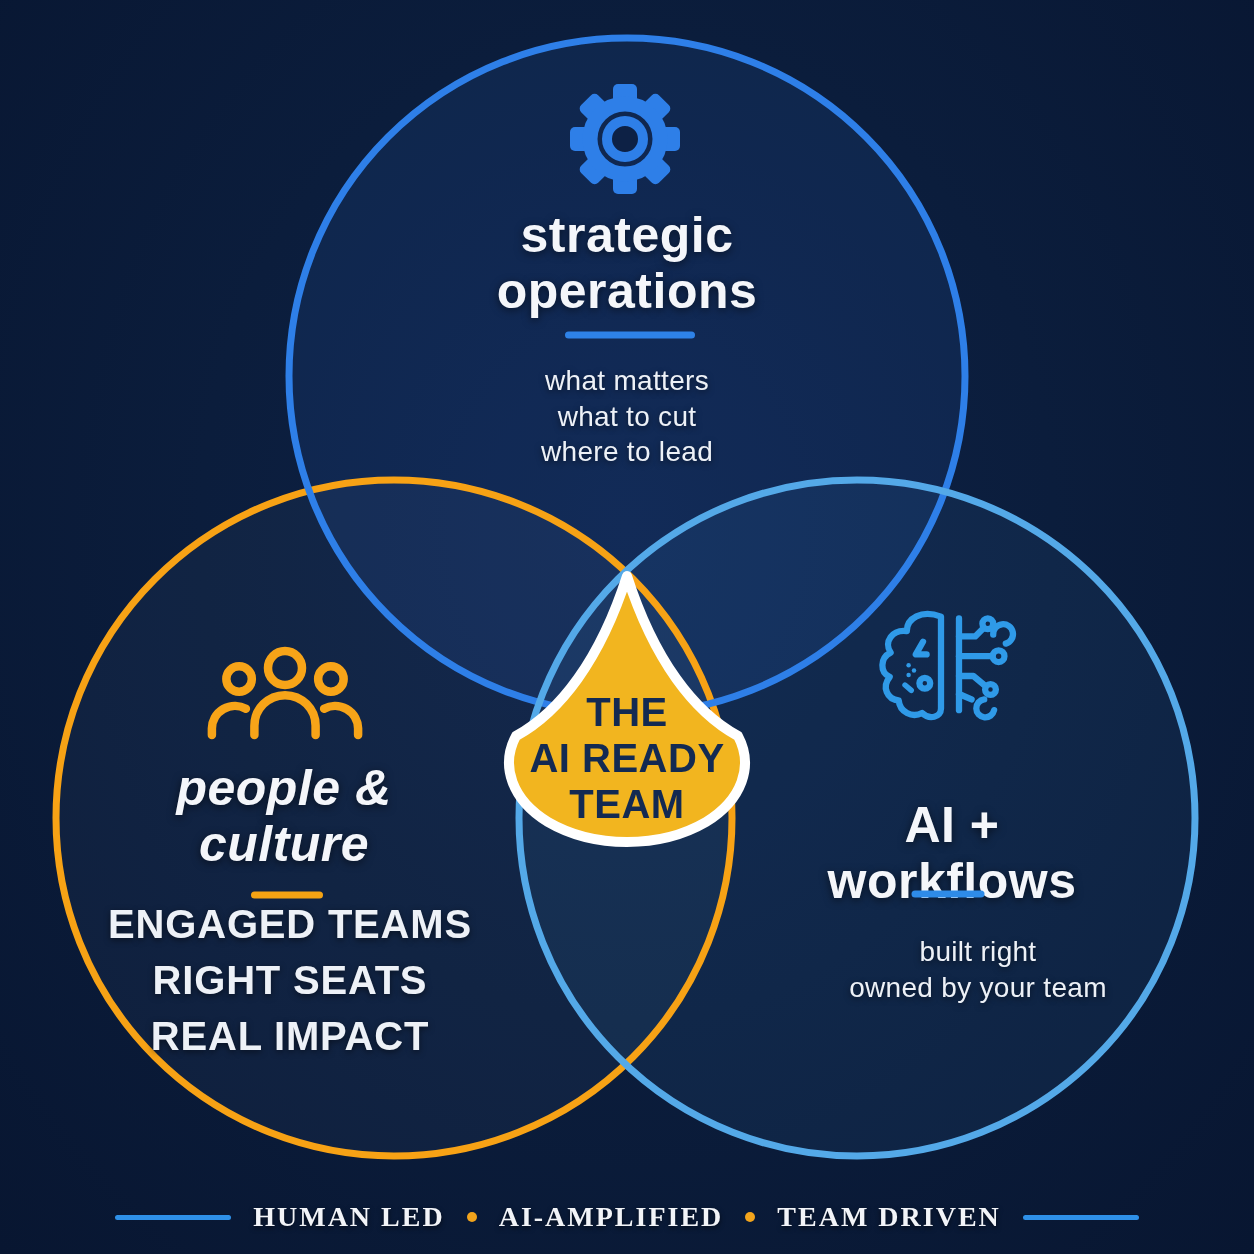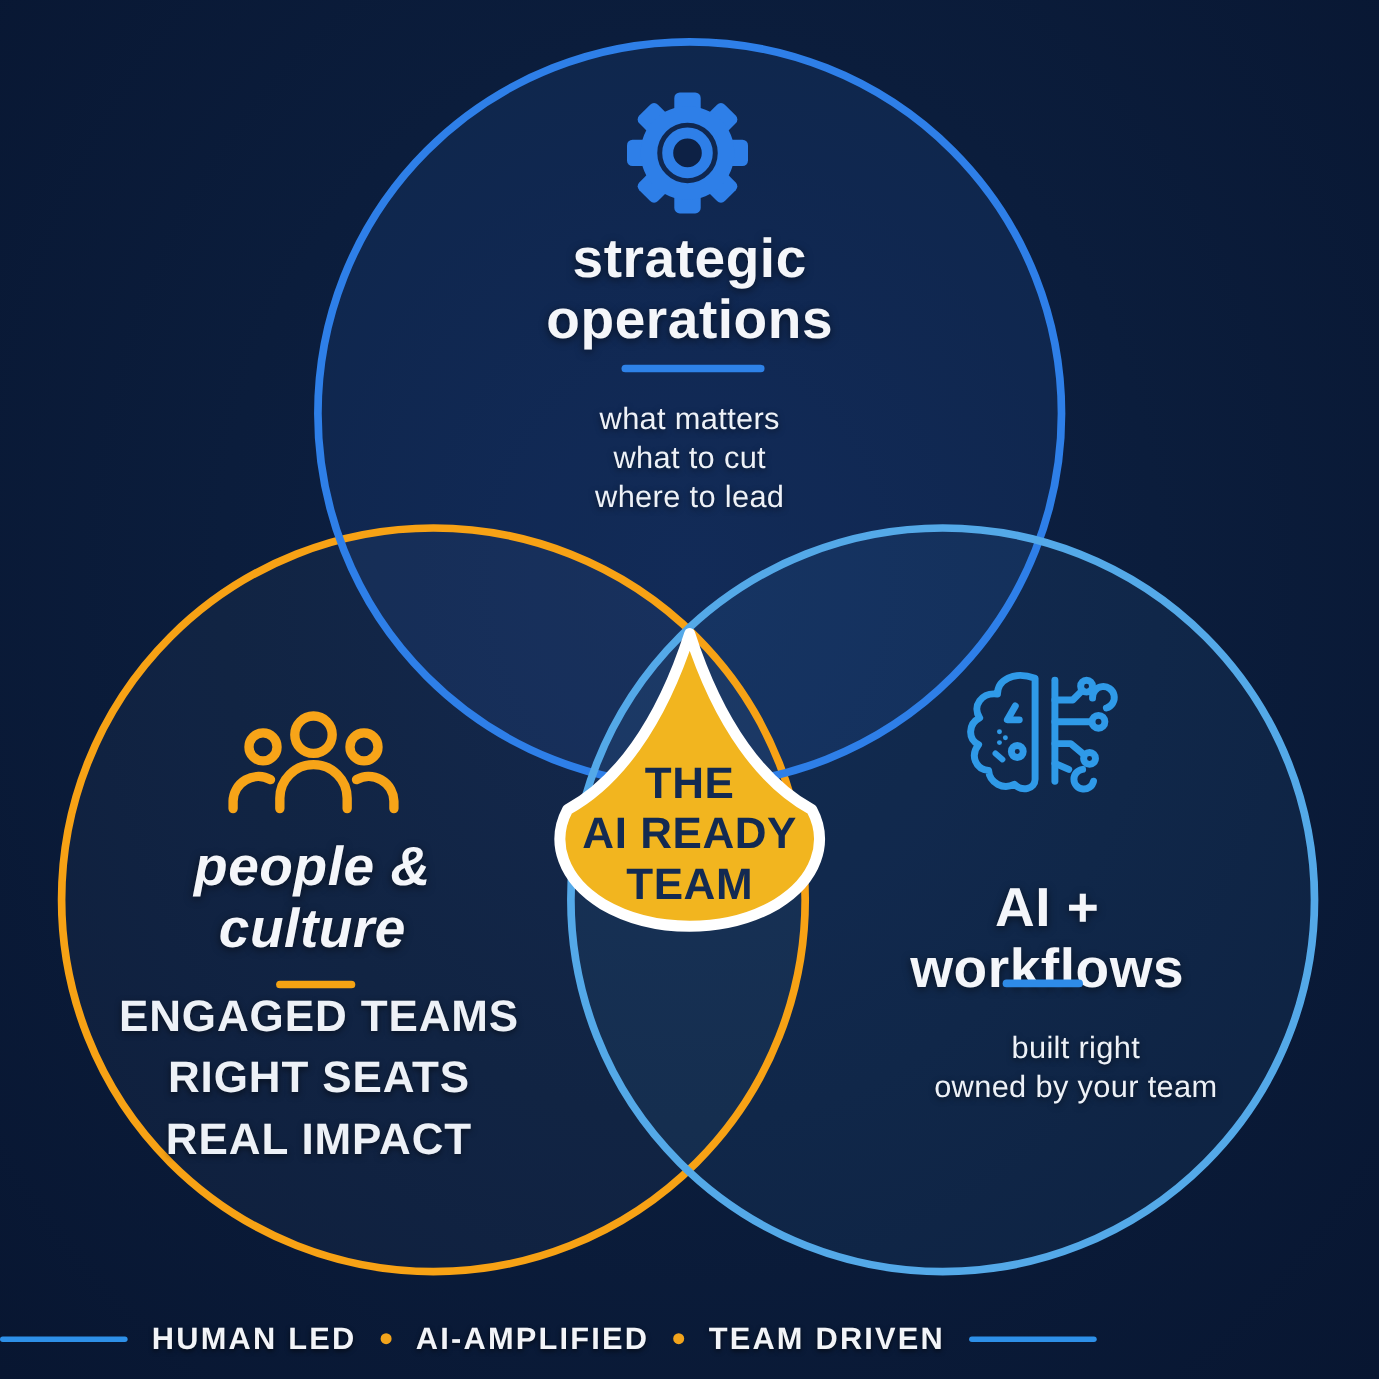--- a/index.html
+++ b/index.html
@@ -23,21 +23,21 @@
   .vitems.caps{font-weight:bold;font-size:40px;line-height:1.4;letter-spacing:.8px;}
   .divider{position:absolute;transform:translate(-50%,-50%);height:7px;border-radius:4px;}
   .divider.top-d{width:130px;background:#2e82e8;}
   .divider.left-d{width:72px;background:#f5a313;}
   .divider.right-d{width:73px;background:#2e8be8;}
   .center-label{
     font-weight:bold;font-size:40px;line-height:1.15;color:#132a52;letter-spacing:.5px;
   }
   .footer{
     position:absolute;left:0;top:1201px;width:100%;
-    display:flex;align-items:center;justify-content:flex-start;gap:22px;
+    display:flex;align-items:center;justify-content:center;gap:22px;font-family:Liberation Serif, serif;
   }
   .footer .fline{width:116px;height:5px;border-radius:3px;background:#2e90e8;}
   .footer .ftext{
     color:#f2f4f8;font-weight:bold;font-size:28px;letter-spacing:2px;
     text-shadow:0 2px 5px rgba(0,0,0,.6);white-space:nowrap;
   }
   .footer .fdot{width:10px;height:10px;border-radius:50%;background:#f2a41c;flex:0 0 auto;}
 </style>
 </head>
 <body>

